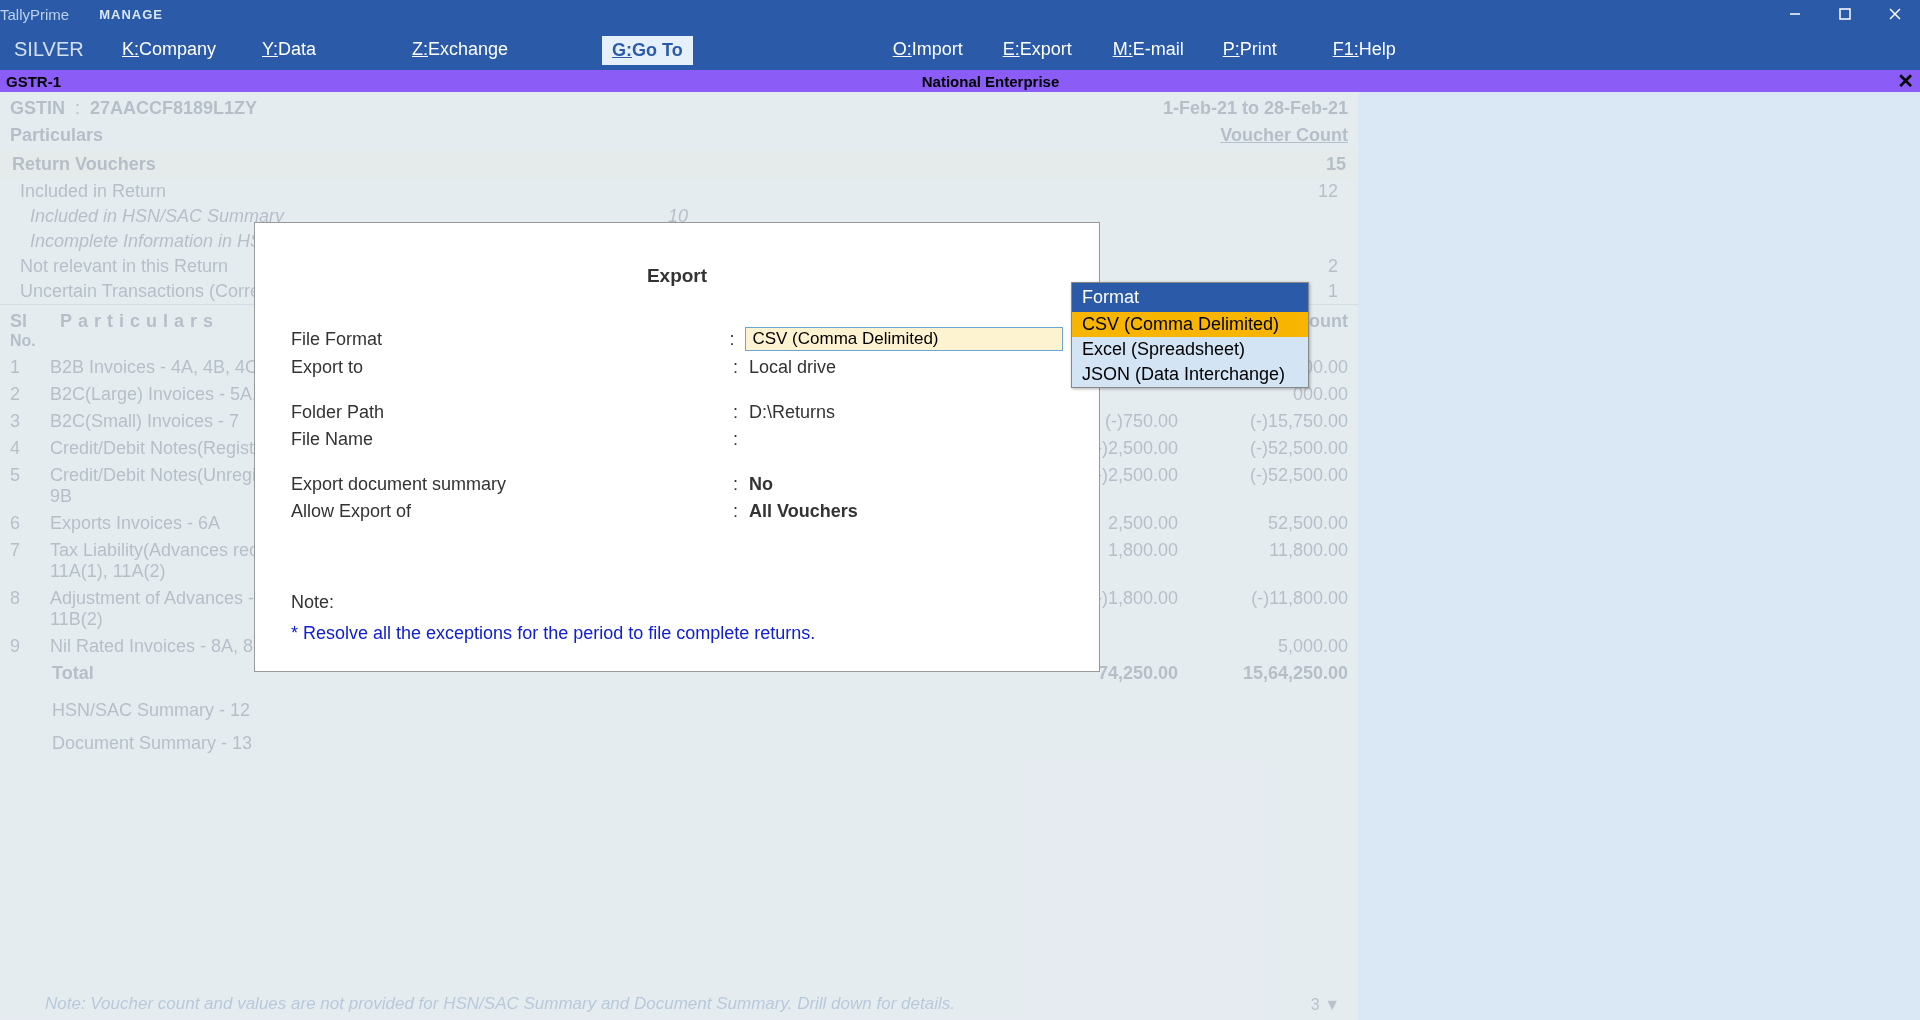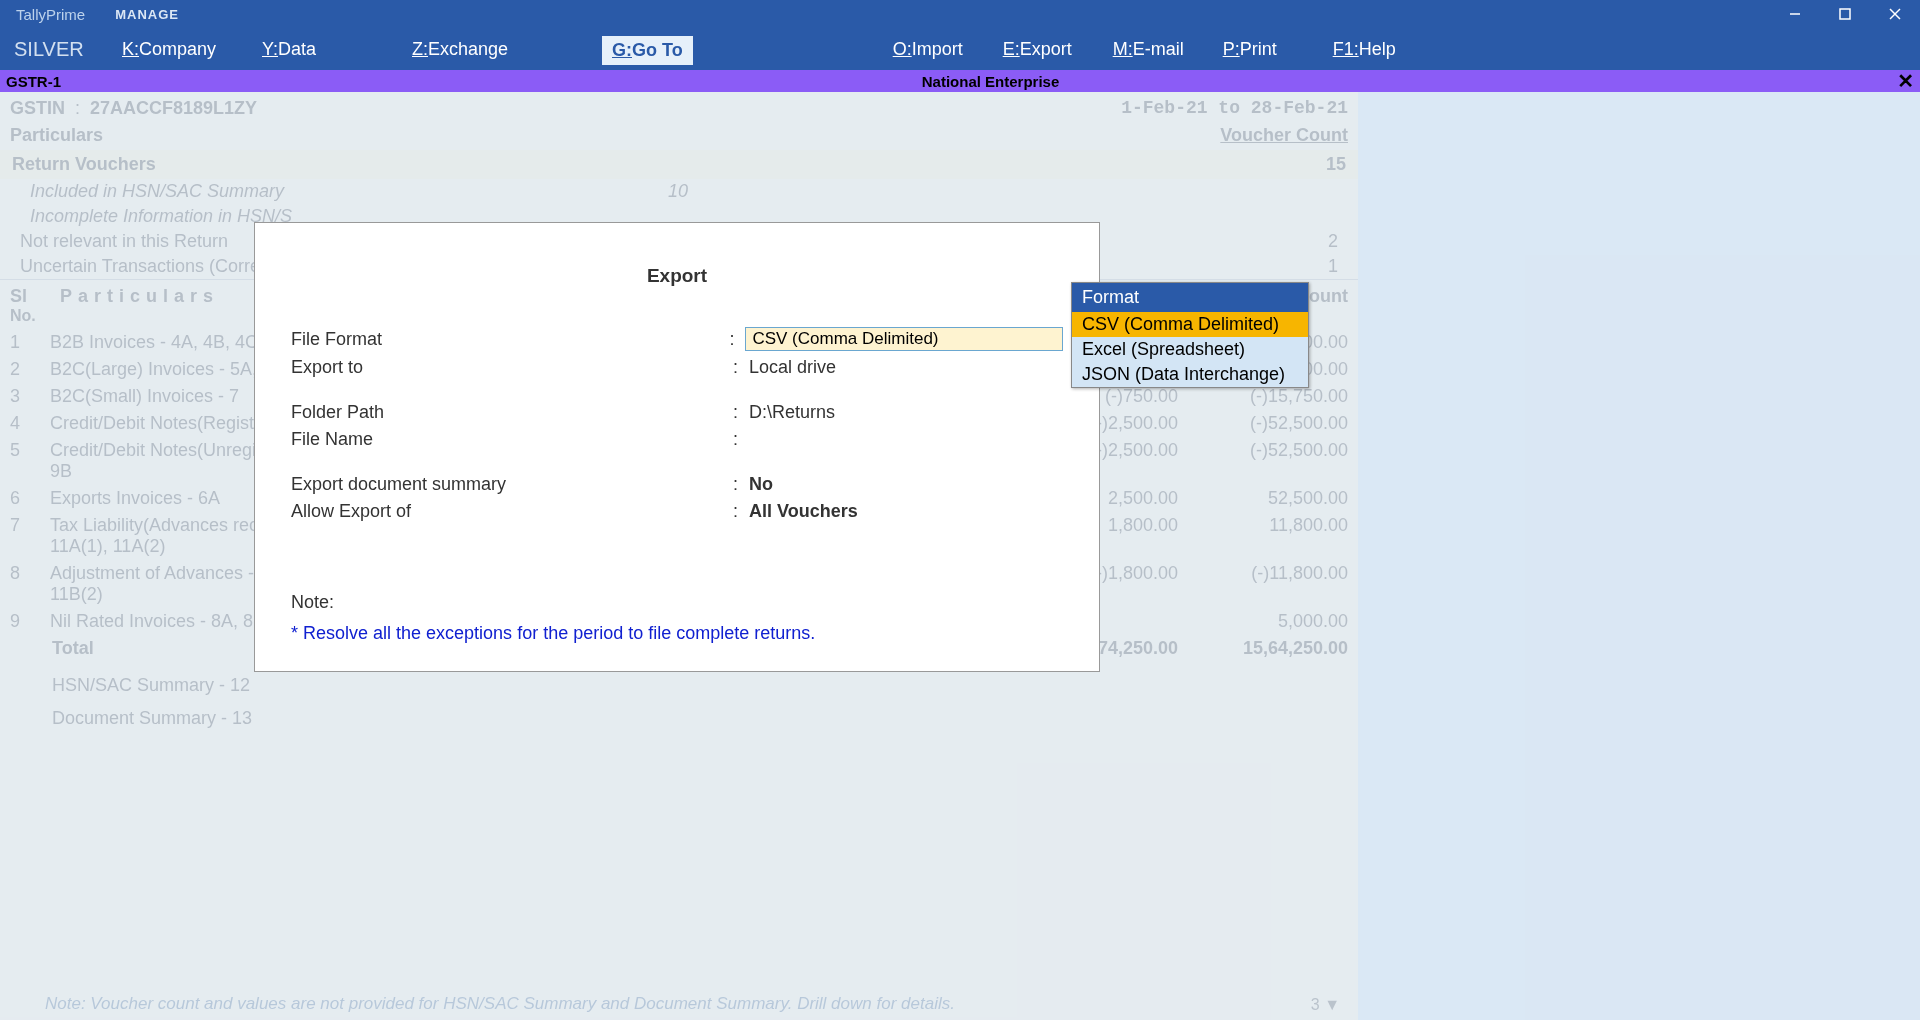--- a/index.html
+++ b/index.html
@@ -2,21 +2,21 @@
 <html><head>
 <meta charset="utf-8">
 <style>
   * { margin: 0; padding: 0; box-sizing: border-box; font-family: Arial, sans-serif; }
   html, body { width: 1920px; height: 1020px; overflow: hidden; }
   body { background: #d3e5f5; font-size: 17px; color: #333; position: relative; }
 
   
   .titlebar { height: 28px; background: #2a5aa8; display: flex; align-items: center; }
   .title-left { display: flex; align-items: center; gap: 30px; }
-  .title-app { color: #bcd2ec; font-size: 15px; padding-left: 16px; font-weight: 500; }
+  .title-app { color: #bcd2ec; font-size: 15px; padding-left: 0; font-weight: 500; }
   .title-manage { color: #dbe7f5; font-size: 13px; font-weight: bold; letter-spacing: 1px; }
   .title-controls { margin-left: auto; display: flex; }
   .title-ctrl { width: 50px; height: 28px; display: flex; align-items: center; justify-content: center; color: #fff; font-size: 14px; }
   .title-ctrl svg { fill: #fff; stroke: #fff; }
 
   
   .menubar { height: 42px; background: #2a5aa8; display: flex; align-items: center; color: #fff; font-size: 18px; }
   .menu-edition { width: 112px; padding-left: 14px; font-size: 20px; font-weight: 500; color: #d3e0f0; }
   .menu-item { padding: 0 10px; display: flex; align-items: center; height: 100%; }
   .menu-key { text-decoration: underline; }
@@ -31,21 +31,21 @@
   .ctx-close { position:absolute; right: 6px; font-size: 20px; font-weight: bold; color: #000; line-height: 22px;}
 
   
   .main-wrap { position: relative; width: 100%; height: calc(100% - 92px); }
   .main { width: 1358px; height: 100%; position: absolute; left:0; top:0; background: #fff5e4; }
   .rightpanel { position:absolute; left:1358px; top:0; bottom:0; right:0; background:#d3e5f5;}
 
   .gstin-row { padding: 6px 10px 2px; display: flex; font-size: 18px; color:#444; font-weight:bold;}
   .gstin-sep { margin: 0 10px; font-weight: normal;}
   .gstin-val { font-weight: bold; }
-  .gstin-date { margin-left: auto; font-weight: bold; font-family: Liberation Mono, monospace; }
+  .gstin-date { margin-left: auto; font-weight: bold; }
 
   .particulars-hdr { padding: 4px 10px; display:flex; font-size:18px; font-weight:bold; color:#444; }
   .particulars-hdr .r { margin-left:auto;text-decoration:underline; }
 
   .total-vouchers-row { background: #fef3d0; padding:4px 12px; display:flex; font-size:18px; font-weight:bold; color:#444;}
   .total-vouchers-row .r { margin-left:auto;}
 
   .summary-line { padding: 2px 20px; display:flex; font-size:18px; color:#444;}
   .summary-line.italic { font-style: italic; padding-left:30px;align-items:flex-end;}
   .summary-line .c { margin-left:auto; margin-right:650px; font-style:italic;}
@@ -177,20 +177,24 @@
       <span class="gstin-date">1-Feb-21 to 28-Feb-21</span>
     </div>
     <div class="particulars-hdr">
       <span>Particulars</span>
       <span class="r">Voucher Count</span>
     </div>
     <div class="total-vouchers-row">
       <span>Return Vouchers</span>
         <span class="r">15</span>
     </div>
+    <div class="summary-line">
+        <span>Included in Return</span>
+        <span class="r">12</span>
+      </div>
     <div class="summary-line italic">
         <span>Included in HSN/SAC Summary</span>
         <span class="c">10</span>
       </div>
     <div class="summary-line italic">
         <span>Incomplete Information in HSN/S</span>
       </div>
     <div class="summary-line">
         <span>Not relevant in this Return</span>
         <span class="r">2</span>

